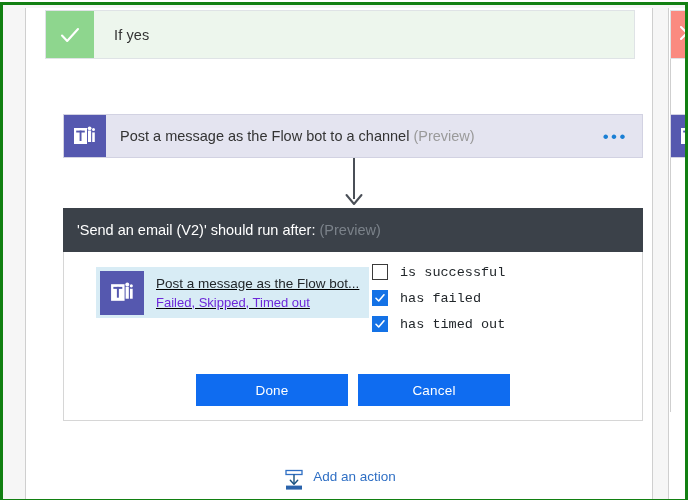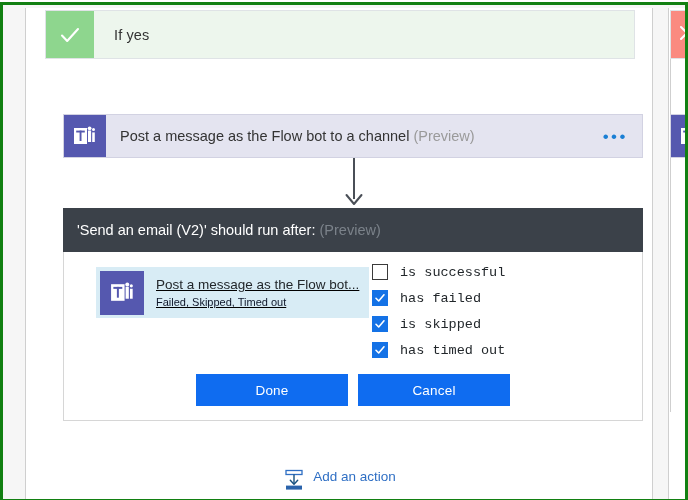--- a/index.html
+++ b/index.html
@@ -177,21 +177,21 @@
   }
   .dep-texts {
     padding-left: 12px;
     display: flex;
     flex-direction: column;
     justify-content: center;
     gap: 4px;
     text-decoration: underline;
   }
   .dep-title { font-size: 13.5px; color: #22272b; white-space: nowrap; }
-  .dep-sub   { font-size: 11px; color: #0f172a; white-space: nowrap; }
+  .dep-sub   { font-size: 13px; color: #6d28d9; white-space: nowrap; }
 
   
   .status-list {
     position: absolute;
     left: 308px; top: 8px;
     width: 230px;
     font-family: Liberation Mono, monospace;
   }
   .status-row {
     display: flex;
@@ -389,28 +389,20 @@
 
           <div class="status-row">
             <span class="cbox on">
               <svg width="12" height="12" viewBox="0 0 12 12" aria-hidden="true">
                 <path d="M2 6.3 L4.7 9 L10 2.8" fill="none" stroke="#ffffff" stroke-width="1.6" stroke-linecap="round" stroke-linejoin="round"></path>
               </svg>
             </span>
             <span class="status-label">has failed</span>
           </div>
 
-          <div class="status-row">
-            <span class="cbox on">
-              <svg width="12" height="12" viewBox="0 0 12 12" aria-hidden="true">
-                <path d="M2 6.3 L4.7 9 L10 2.8" fill="none" stroke="#ffffff" stroke-width="1.6" stroke-linecap="round" stroke-linejoin="round"></path>
-              </svg>
-            </span>
-            <span class="status-label">is skipped</span>
-          </div>
 
           <div class="status-row">
             <span class="cbox on">
               <svg width="12" height="12" viewBox="0 0 12 12" aria-hidden="true">
                 <path d="M2 6.3 L4.7 9 L10 2.8" fill="none" stroke="#ffffff" stroke-width="1.6" stroke-linecap="round" stroke-linejoin="round"></path>
               </svg>
             </span>
             <span class="status-label">has timed out</span>
           </div>
         </div>

